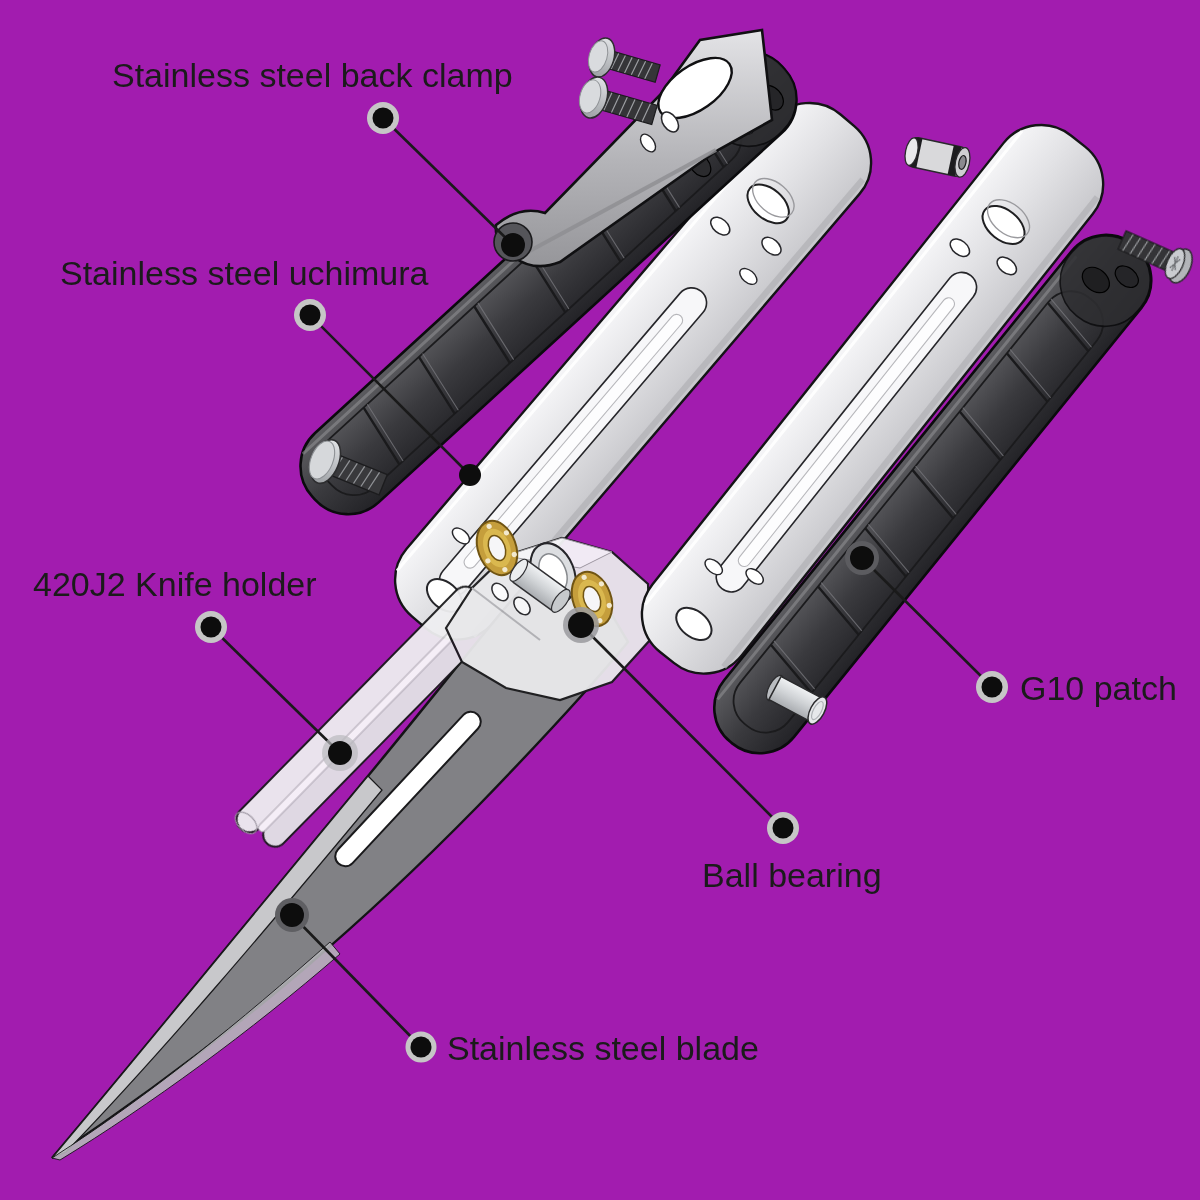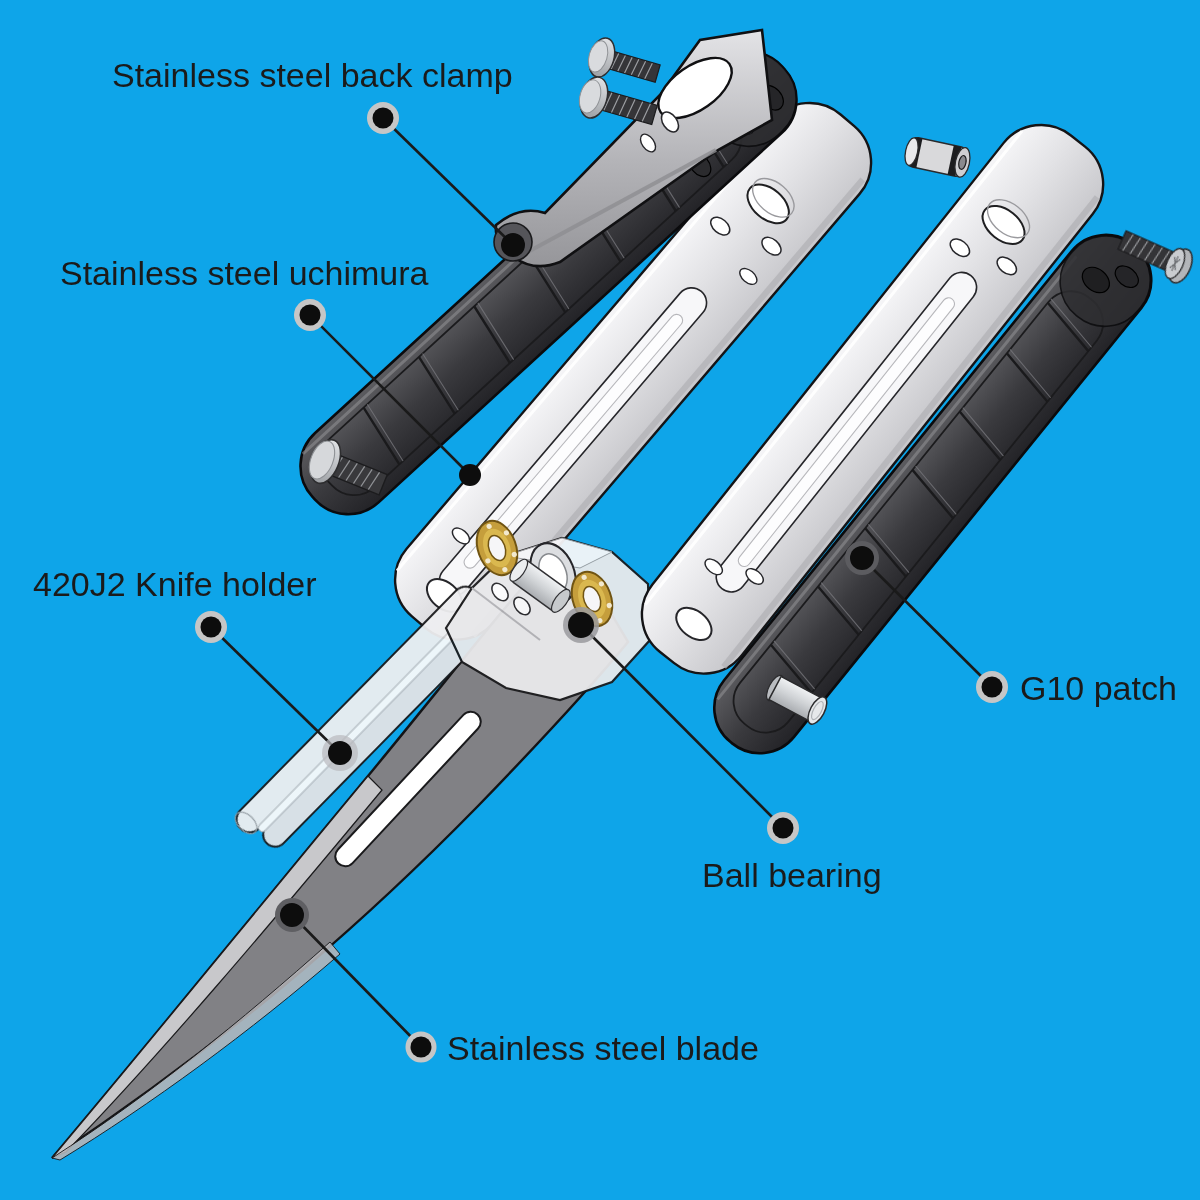--- a/index.html
+++ b/index.html
@@ -1,19 +1,19 @@
 <!DOCTYPE html>
 <html><head>
 <meta charset="utf-8">
 <style>
   html,body{margin:0;padding:0;background:#ffffff;}
   .canvas{
     position:relative;
     width:1200px;height:1200px;
-    background:#0ea5e9;
+    background:#a21caf;
     overflow:hidden;
     font-family:"Liberation Sans", sans-serif;
   }
   svg{display:block;}
   .callout-text{
     font-family:"Liberation Sans", sans-serif;
     font-size:34px;
     fill:#1b1b1b;
   }
   .leader{stroke:#1a1a1a;stroke-width:2.6;fill:none;}

